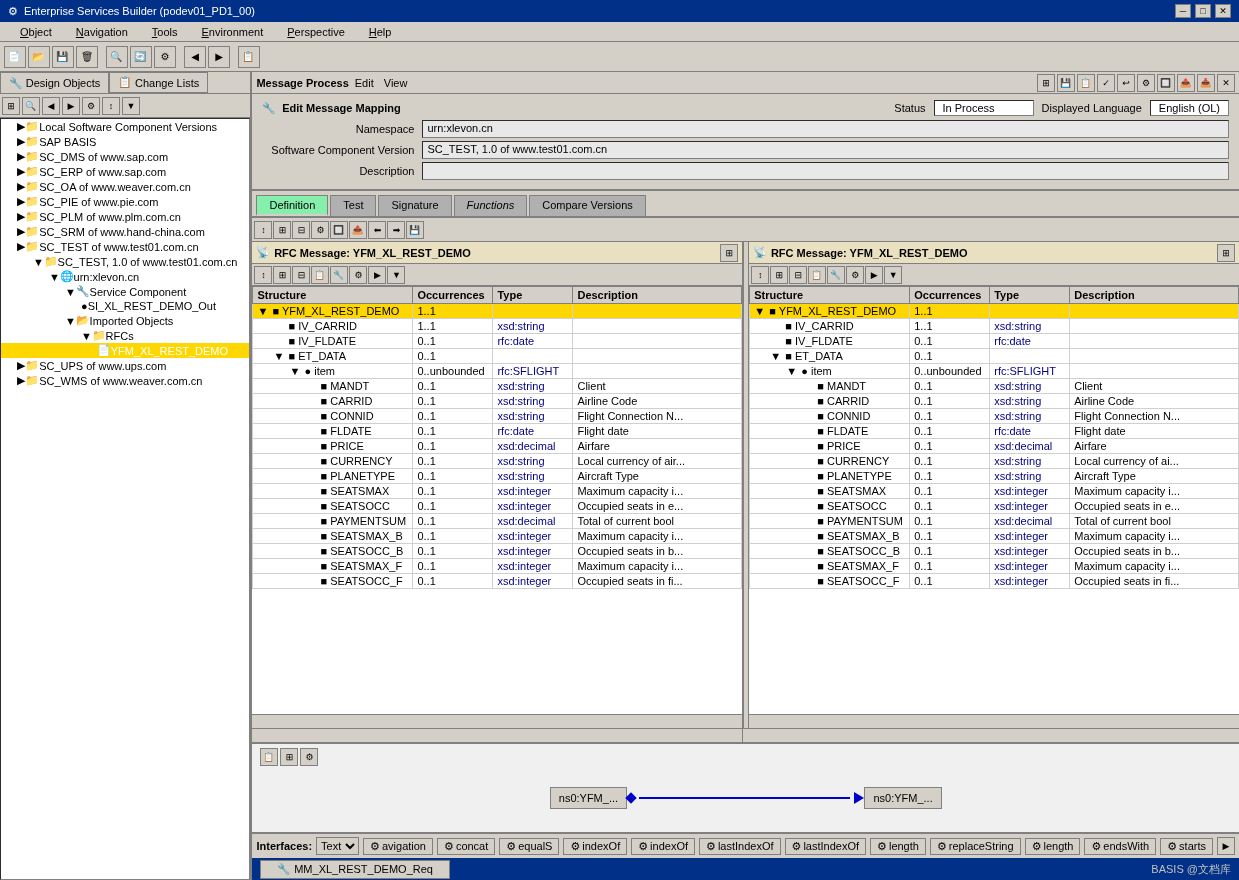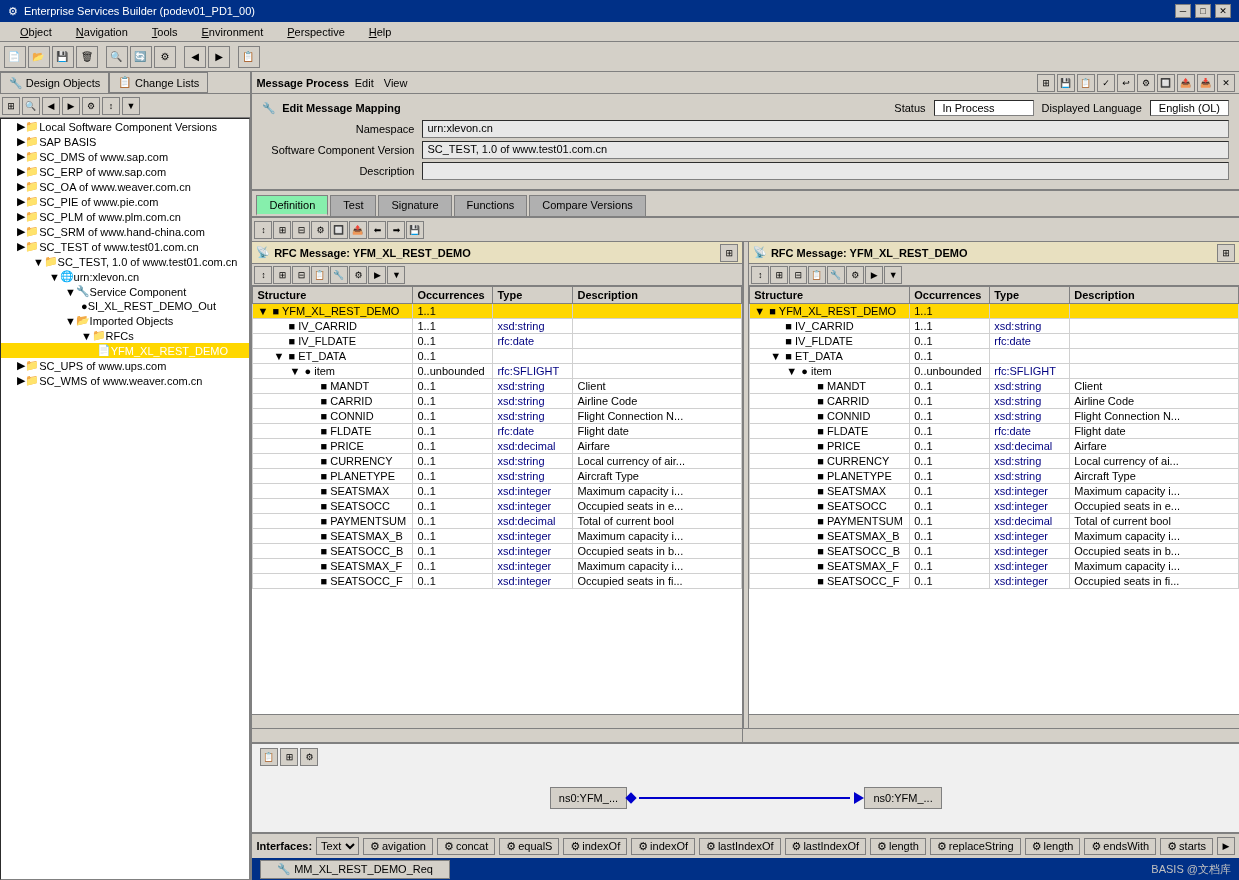--- a/index.html
+++ b/index.html
@@ -230,21 +230,21 @@
       border-left: 1px solid #808080; border-right: 1px solid #808080;
       cursor: col-resize;
     }
     
     .small-icon-btn {
       width: 18px; height: 18px; background: #d4d0c8;
       border: 1px solid #808080; display: flex; align-items: center;
       justify-content: center; cursor: pointer; font-size: 9px;
     }
     
-    .tab-functions { background: #c8d8f0; }
+    .tab-functions { background: #c8d8f0; font-style: italic; }
     
     
     .rfc-header-left { background: #f5f0e0; }
     .rfc-header-right { background: #f5f0e0; }
     
     .selected-row td { background: #ffd700 !important; }
     
     .scroll-h {
       height: 14px; background: #d4d0c8;
       border-top: 1px solid #808080;

